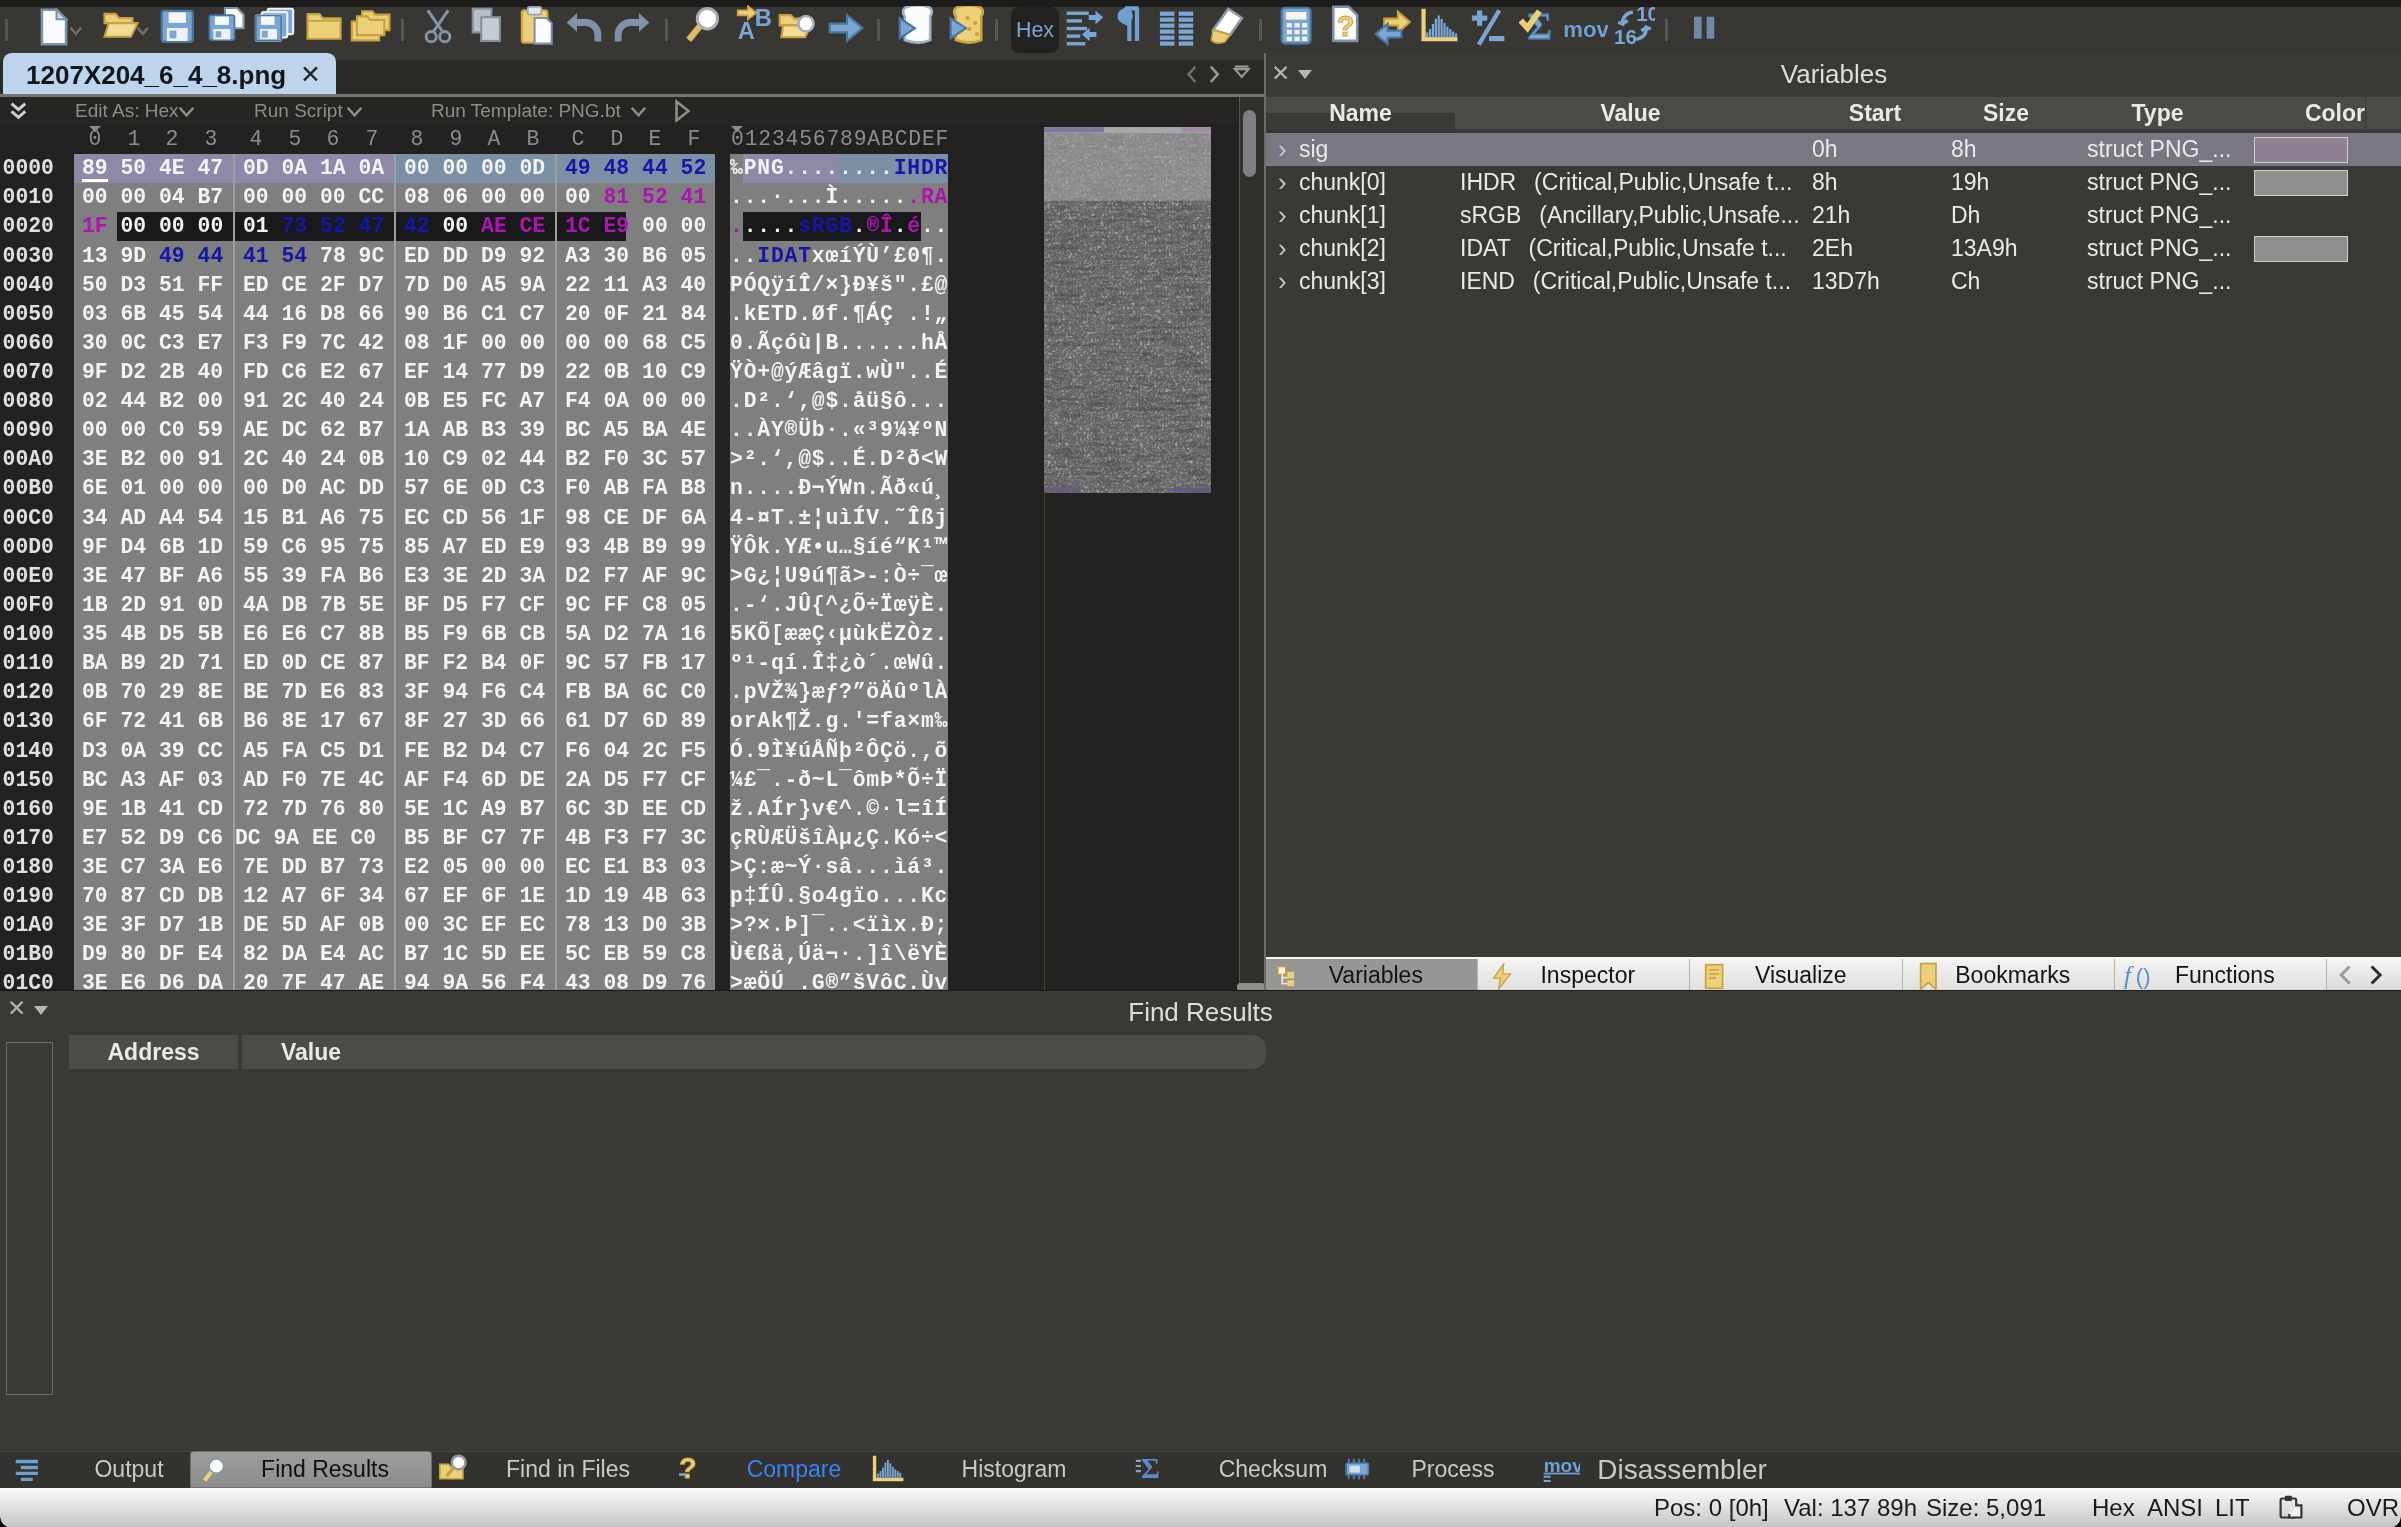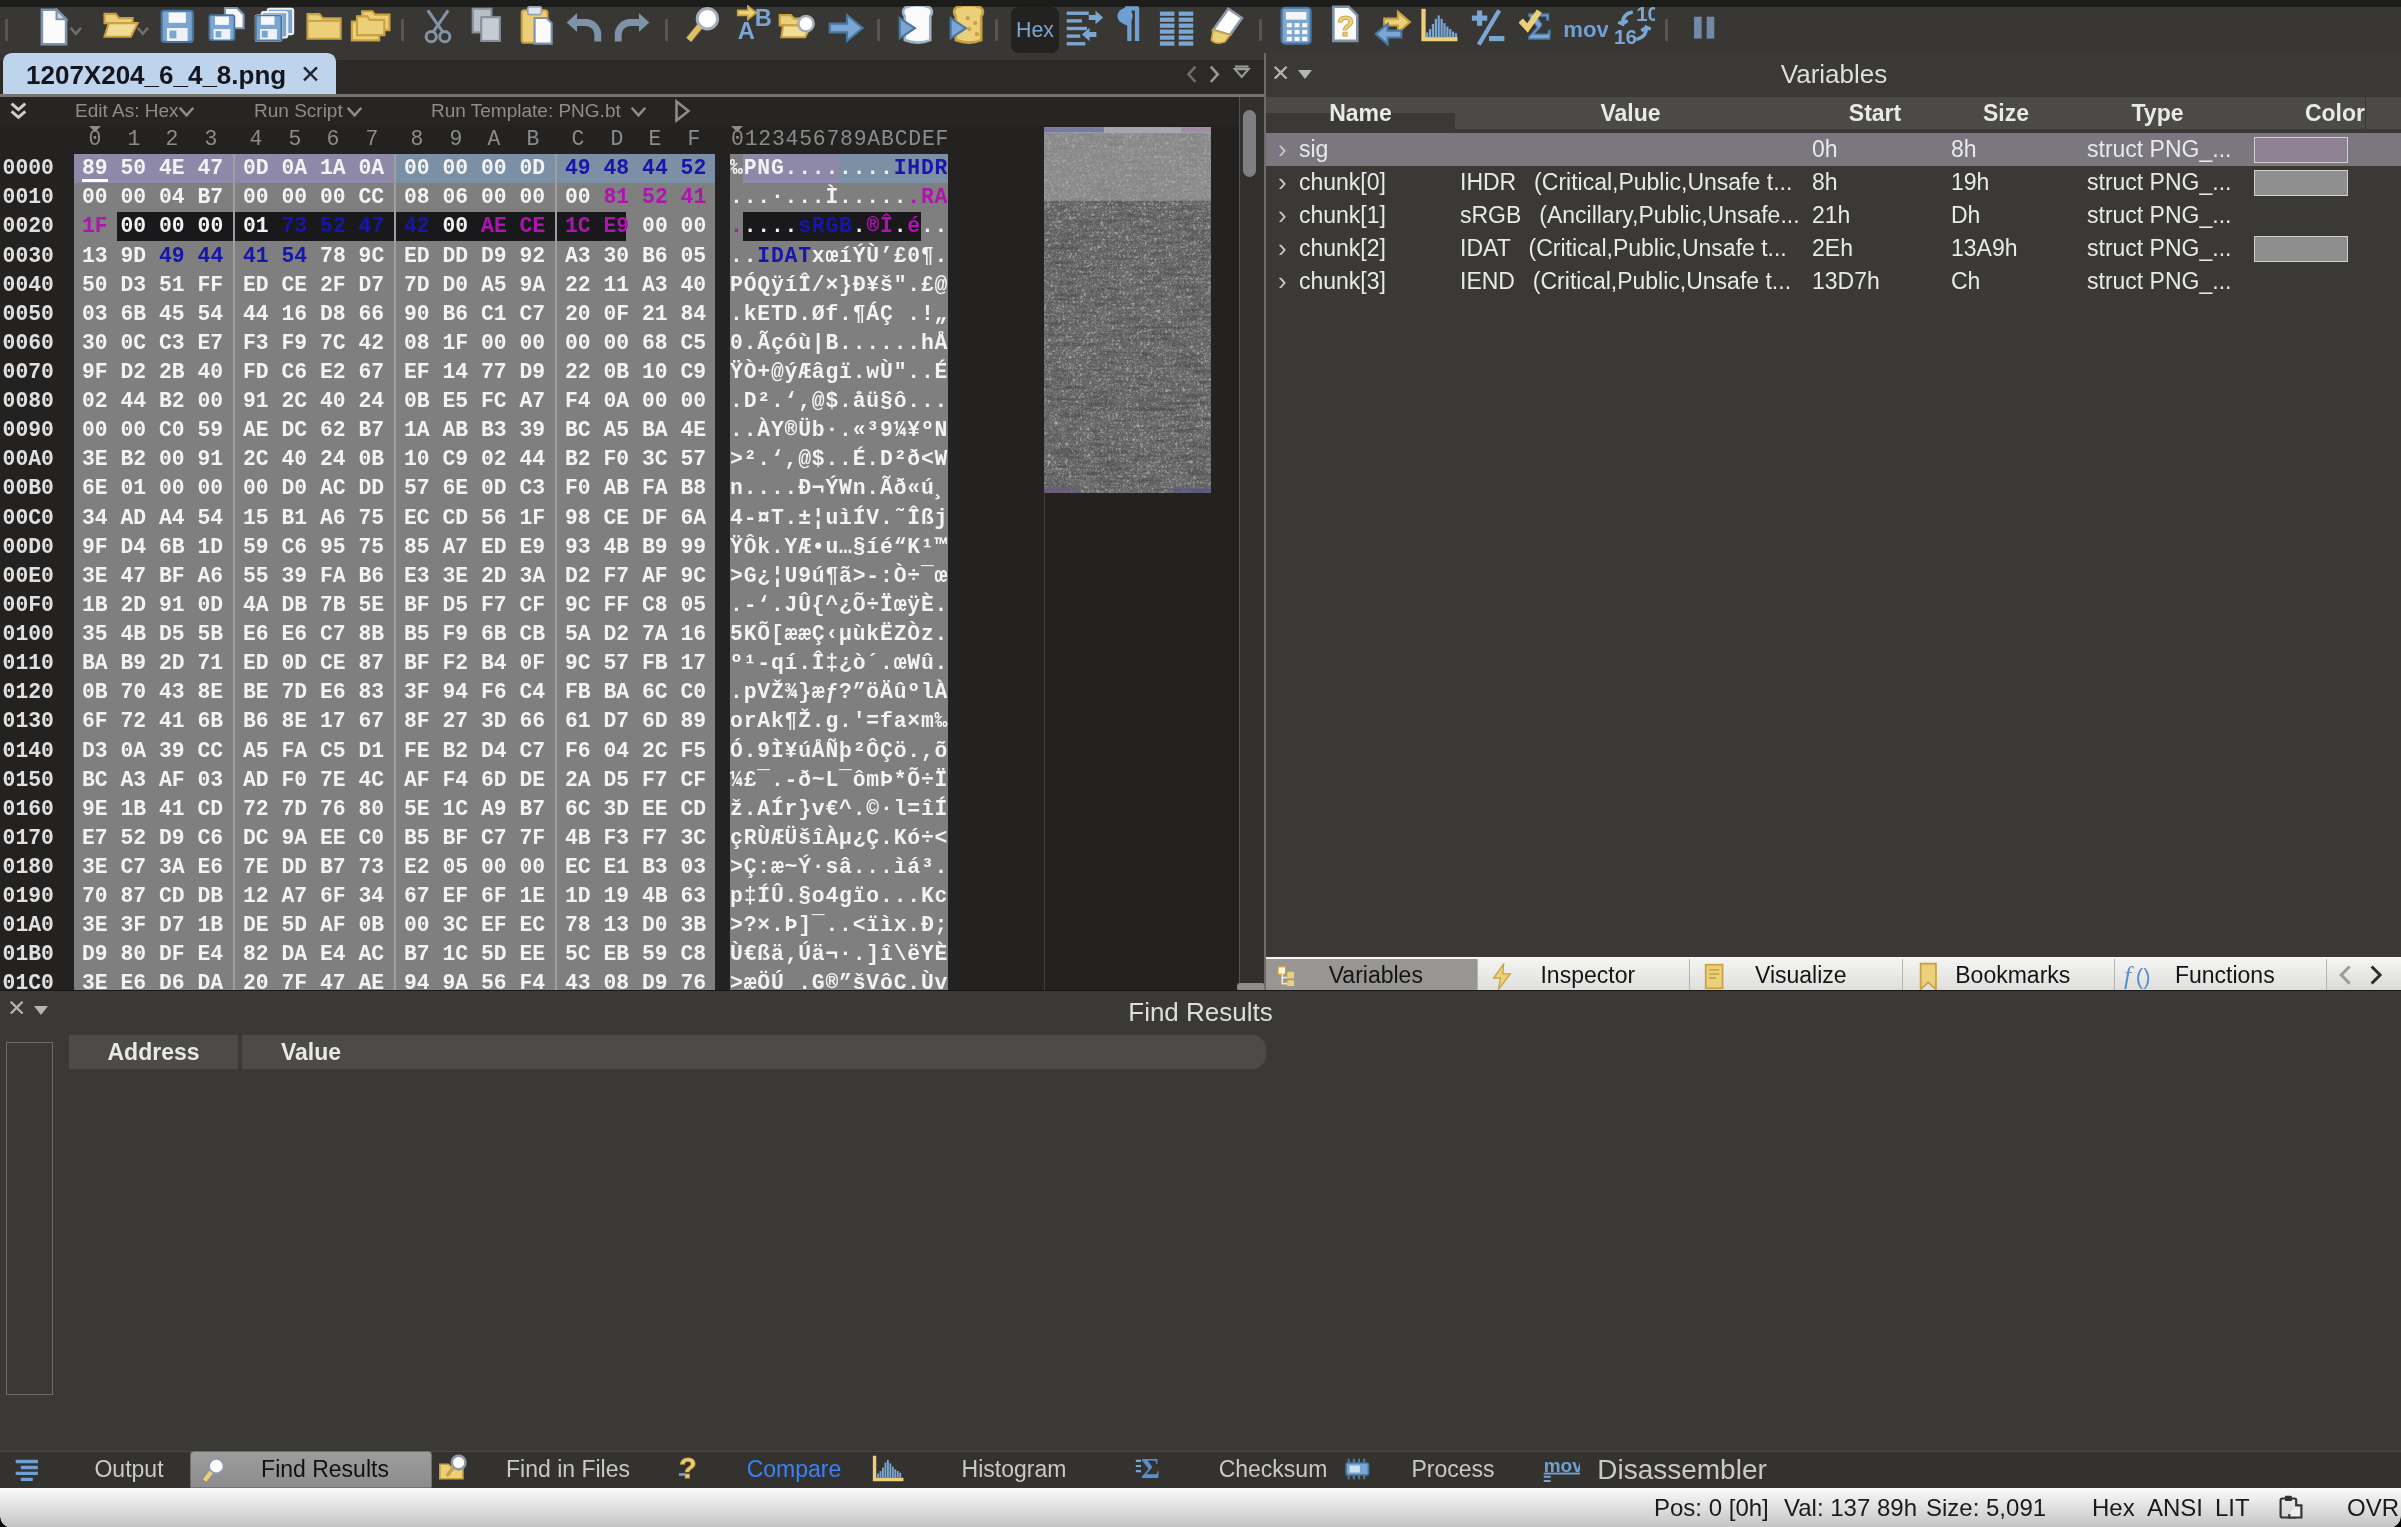--- a/index.html
+++ b/index.html
@@ -386,26 +386,26 @@
       <div class="hr" style="top:387px"><span class="ad">0080</span><span class="hg" style="left:82px">02 44 B2 00</span><span class="hg" style="left:243px">91 2C 40 24</span><span class="hg" style="left:404px">0B E5 FC A7</span><span class="hg" style="left:565px">F4 0A 00 00</span></div>
       <div class="hr" style="top:416px"><span class="ad">0090</span><span class="hg" style="left:82px">00 00 C0 59</span><span class="hg" style="left:243px">AE DC 62 B7</span><span class="hg" style="left:404px">1A AB B3 39</span><span class="hg" style="left:565px">BC A5 BA 4E</span></div>
       <div class="hr" style="top:445px"><span class="ad">00A0</span><span class="hg" style="left:82px">3E B2 00 91</span><span class="hg" style="left:243px">2C 40 24 0B</span><span class="hg" style="left:404px">10 C9 02 44</span><span class="hg" style="left:565px">B2 F0 3C 57</span></div>
       <div class="hr" style="top:474px"><span class="ad">00B0</span><span class="hg" style="left:82px">6E 01 00 00</span><span class="hg" style="left:243px">00 D0 AC DD</span><span class="hg" style="left:404px">57 6E 0D C3</span><span class="hg" style="left:565px">F0 AB FA B8</span></div>
       <div class="hr" style="top:504px"><span class="ad">00C0</span><span class="hg" style="left:82px">34 AD A4 54</span><span class="hg" style="left:243px">15 B1 A6 75</span><span class="hg" style="left:404px">EC CD 56 1F</span><span class="hg" style="left:565px">98 CE DF 6A</span></div>
       <div class="hr" style="top:533px"><span class="ad">00D0</span><span class="hg" style="left:82px">9F D4 6B 1D</span><span class="hg" style="left:243px">59 C6 95 75</span><span class="hg" style="left:404px">85 A7 ED E9</span><span class="hg" style="left:565px">93 4B B9 99</span></div>
       <div class="hr" style="top:562px"><span class="ad">00E0</span><span class="hg" style="left:82px">3E 47 BF A6</span><span class="hg" style="left:243px">55 39 FA B6</span><span class="hg" style="left:404px">E3 3E 2D 3A</span><span class="hg" style="left:565px">D2 F7 AF 9C</span></div>
       <div class="hr" style="top:591px"><span class="ad">00F0</span><span class="hg" style="left:82px">1B 2D 91 0D</span><span class="hg" style="left:243px">4A DB 7B 5E</span><span class="hg" style="left:404px">BF D5 F7 CF</span><span class="hg" style="left:565px">9C FF C8 05</span></div>
       <div class="hr" style="top:620px"><span class="ad">0100</span><span class="hg" style="left:82px">35 4B D5 5B</span><span class="hg" style="left:243px">E6 E6 C7 8B</span><span class="hg" style="left:404px">B5 F9 6B CB</span><span class="hg" style="left:565px">5A D2 7A 16</span></div>
       <div class="hr" style="top:649px"><span class="ad">0110</span><span class="hg" style="left:82px">BA B9 2D 71</span><span class="hg" style="left:243px">ED 0D CE 87</span><span class="hg" style="left:404px">BF F2 B4 0F</span><span class="hg" style="left:565px">9C 57 FB 17</span></div>
-      <div class="hr" style="top:678px"><span class="ad">0120</span><span class="hg" style="left:82px">0B 70 43 8E</span><span class="hg" style="left:243px">BE 7D E6 83</span><span class="hg" style="left:404px">3F 94 F6 C4</span><span class="hg" style="left:565px">FB BA 6C C0</span></div>
+      <div class="hr" style="top:678px"><span class="ad">0120</span><span class="hg" style="left:82px">0B 70 29 8E</span><span class="hg" style="left:243px">BE 7D E6 83</span><span class="hg" style="left:404px">3F 94 F6 C4</span><span class="hg" style="left:565px">FB BA 6C C0</span></div>
       <div class="hr" style="top:707px"><span class="ad">0130</span><span class="hg" style="left:82px">6F 72 41 6B</span><span class="hg" style="left:243px">B6 8E 17 67</span><span class="hg" style="left:404px">8F 27 3D 66</span><span class="hg" style="left:565px">61 D7 6D 89</span></div>
       <div class="hr" style="top:737px"><span class="ad">0140</span><span class="hg" style="left:82px">D3 0A 39 CC</span><span class="hg" style="left:243px">A5 FA C5 D1</span><span class="hg" style="left:404px">FE B2 D4 C7</span><span class="hg" style="left:565px">F6 04 2C F5</span></div>
       <div class="hr" style="top:766px"><span class="ad">0150</span><span class="hg" style="left:82px">BC A3 AF 03</span><span class="hg" style="left:243px">AD F0 7E 4C</span><span class="hg" style="left:404px">AF F4 6D DE</span><span class="hg" style="left:565px">2A D5 F7 CF</span></div>
       <div class="hr" style="top:795px"><span class="ad">0160</span><span class="hg" style="left:82px">9E 1B 41 CD</span><span class="hg" style="left:243px">72 7D 76 80</span><span class="hg" style="left:404px">5E 1C A9 B7</span><span class="hg" style="left:565px">6C 3D EE CD</span></div>
-      <div class="hr" style="top:824px"><span class="ad">0170</span><span class="hg" style="left:82px">E7 52 D9 C6</span><span class="hg" style="left:243px">DC 9A EE C0</span><span class="hg" style="left:404px">B5 BF C7 7F</span><span class="hg" style="left:565px">4B F3 F7 3C</span></div>
+      <div class="hr" style="top:824px"><span class="ad">0170</span><span class="hg" style="left:82px">E7 52 D9 C6</span><span class="hg" style="left:235px">DC 9A EE C0</span><span class="hg" style="left:404px">B5 BF C7 7F</span><span class="hg" style="left:565px">4B F3 F7 3C</span></div>
       <div class="hr" style="top:853px"><span class="ad">0180</span><span class="hg" style="left:82px">3E C7 3A E6</span><span class="hg" style="left:243px">7E DD B7 73</span><span class="hg" style="left:404px">E2 05 00 00</span><span class="hg" style="left:565px">EC E1 B3 03</span></div>
       <div class="hr" style="top:882px"><span class="ad">0190</span><span class="hg" style="left:82px">70 87 CD DB</span><span class="hg" style="left:243px">12 A7 6F 34</span><span class="hg" style="left:404px">67 EF 6F 1E</span><span class="hg" style="left:565px">1D 19 4B 63</span></div>
       <div class="hr" style="top:911px"><span class="ad">01A0</span><span class="hg" style="left:82px">3E 3F D7 1B</span><span class="hg" style="left:243px">DE 5D AF 0B</span><span class="hg" style="left:404px">00 3C EF EC</span><span class="hg" style="left:565px">78 13 D0 3B</span></div>
       <div class="hr" style="top:940px"><span class="ad">01B0</span><span class="hg" style="left:82px">D9 80 DF E4</span><span class="hg" style="left:243px">82 DA E4 AC</span><span class="hg" style="left:404px">B7 1C 5D EE</span><span class="hg" style="left:565px">5C EB 59 C8</span></div>
       <div class="hr" style="top:969px"><span class="ad">01C0</span><span class="hg" style="left:82px">3E E6 D6 DA</span><span class="hg" style="left:243px">20 7F 47 AE</span><span class="hg" style="left:404px">94 9A 56 F4</span><span class="hg" style="left:565px">43 08 D9 76</span></div>
       <div class="ar" style="top:154px">‰PNG........<i class="b">IHDR</i></div>
       <div class="ar" style="top:183px">...·...Ì.....<i class="m">.RA</i></div>
       <div class="ar" style="top:212px"><i class="m">.</i>....<i class="b">sRGB</i>.<i class="m">®Î</i>.<i class="m">é</i>..</div>
       <div class="ar" style="top:242px">..<i class="b">IDAT</i>xœíÝÙ’£0¶.</div>
       <div class="ar" style="top:271px">PÓQÿíÎ/×}Ð¥š".£@</div>

